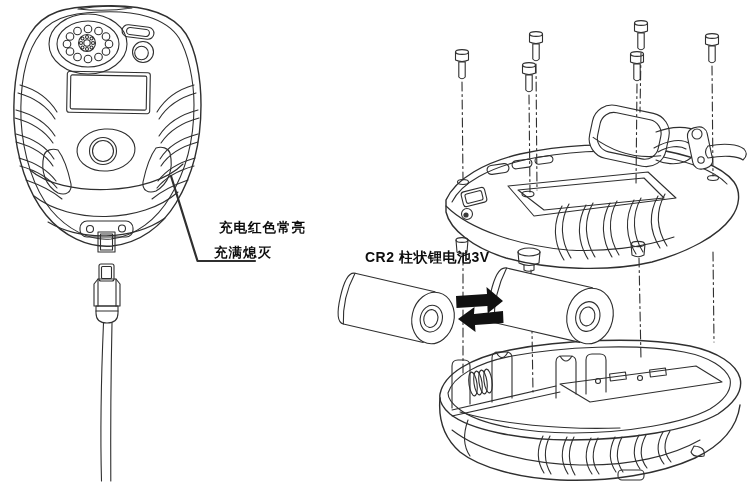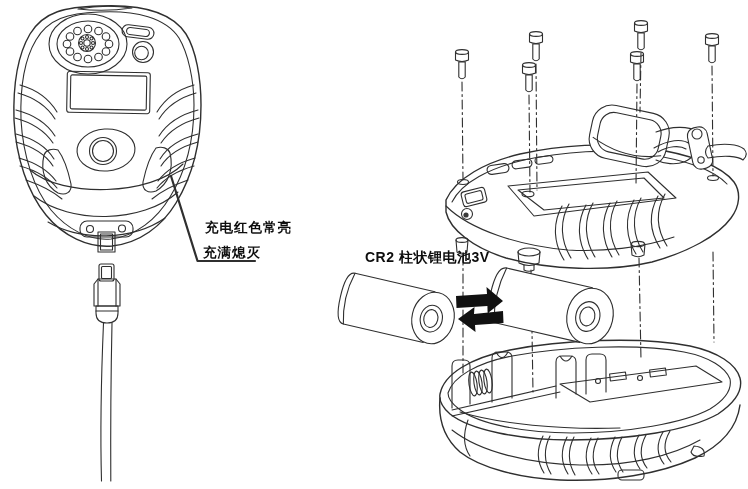--- a/index.html
+++ b/index.html
@@ -318,17 +318,17 @@
       <ellipse cx="-2.5" cy="1" rx="7.5" ry="9.5"></ellipse>
     </g>
 
     <g fill="#111111" stroke="none">
       <path d="M 456 296 L 487 294 L 486.5 287 L 503 301 L 488 313 L 487.5 306 L 456.5 308 Z"></path>
       <path d="M 503 311 L 474 314 L 474.5 307 L 458 319 L 475.5 332 L 475 325 L 503.5 323 Z"></path>
     </g>
   </g>
 </svg>
 
-<div class="lbl" style="left:205px;top:221px;">充电红色常亮</div>
-<div class="lbl" style="left:203px;top:246px;">充满熄灭</div>
+<div class="lbl" style="left:219px;top:221px;">充电红色常亮</div>
+<div class="lbl" style="left:214px;top:246px;">充满熄灭</div>
 <div class="lbl cr2" style="left:337px;top:250px;margin-left:28px;">CR2 柱状锂电池3V</div>
 
 </div>
 
 </body></html>

